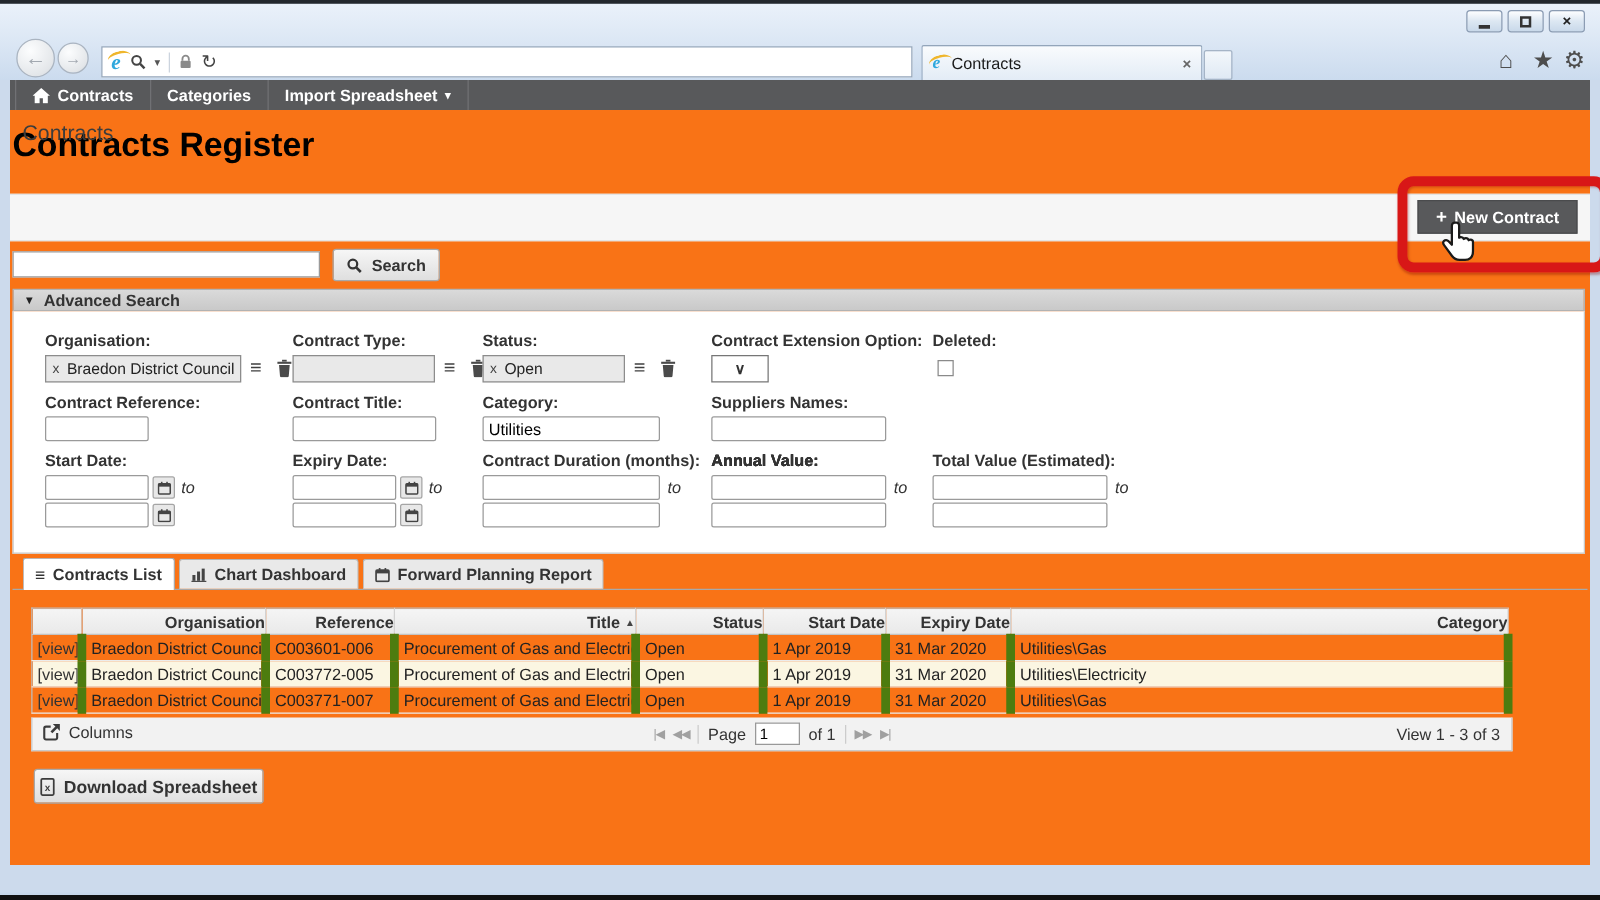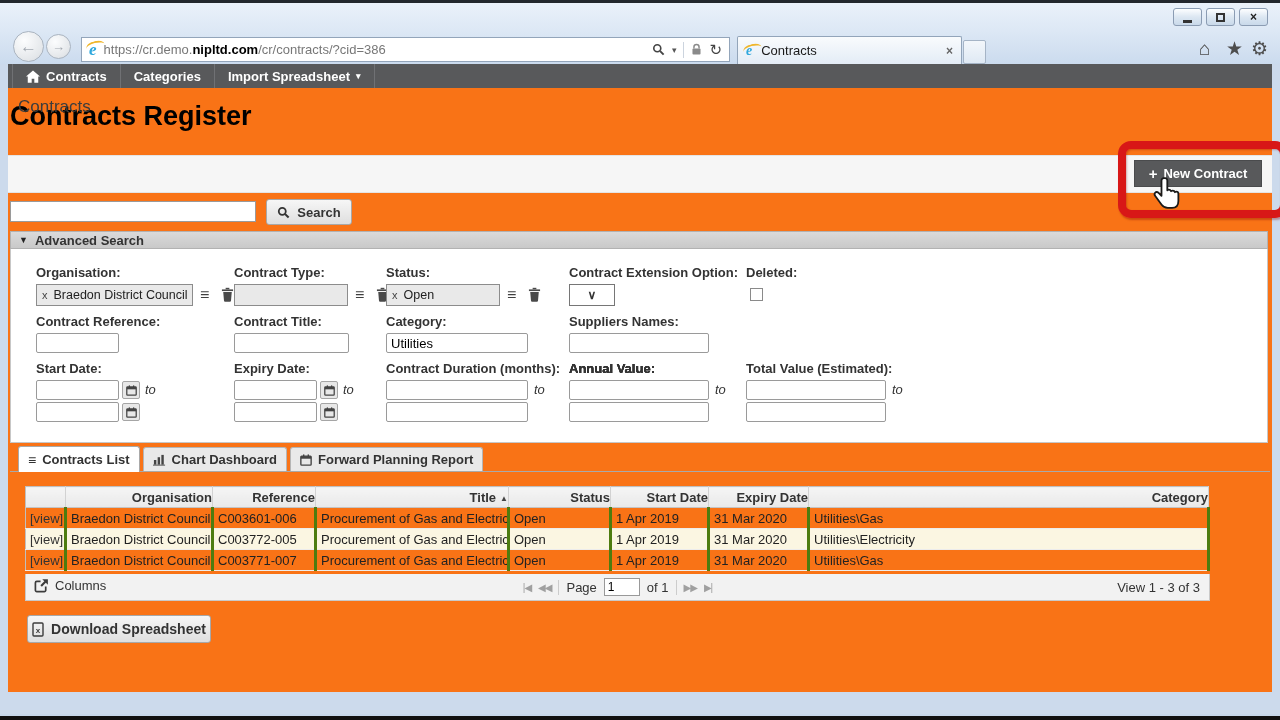--- a/index.html
+++ b/index.html
@@ -114,21 +114,21 @@
           border:1px solid #b5b5b5; border-bottom:none; border-radius:3px 3px 0 0; cursor:pointer; }
   .vtab .glyph { font-size:14px; line-height:1; }
   .vtab.active { background:#fff; border-color:#a9a9a9; height:26px; margin-bottom:-1px; z-index:2; }
 
   
   .grid { position:absolute; left:17px; top:398px; width:1185px; border-collapse:collapse;
           table-layout:fixed; font-size:13px; color:#222; border:1px solid #bfbfbf; }
   .grid th { height:21px; background:linear-gradient(#f5f5f5,#e9e9e9); font-weight:bold; color:#333;
              border-right:1px solid #d2d2d2; border-bottom:1px solid #c4c4c4; text-align:right;
              overflow:hidden; white-space:nowrap; }
-  .grid td { height:21px; padding:0 4px; border-right:3px solid #4d7c0f; border-bottom:1px solid #ececec;
+  .grid td { height:21px; padding:0 4px; border-right:7px solid #4d7c0f; border-bottom:1px solid #ececec;
              overflow:hidden; white-space:nowrap; }
   .grid tbody tr:nth-child(even) { background:#fbf6e2; }
   .c-view { text-align:center; color:#333; }
   .sort-ico { font-size:8px; color:#444; margin-left:4px; vertical-align:1px; }
 
   .pagerbar { position:absolute; left:17px; top:486px; width:1185px; height:27px; background:#f2f2f2;
               border:1px solid #c9c9c9; border-top:none; }
   .columns-btn { position:absolute; left:8px; top:4px; display:flex; align-items:center; gap:6px;
                  font-size:13px; color:#333; cursor:pointer; }
   .pager-center { position:absolute; left:0; right:0; top:4px; display:flex; align-items:center;
@@ -178,21 +178,20 @@
 
   <div class="nav-circle nav-back">
       <span>←</span>
     </div>
   <div class="nav-circle nav-fwd">
       <span>→</span>
     </div>
 
   <div class="addressbar">
     <span class="ie-icon">e</span>
-    <span class="url"><span class="u-dim">https://cr.demo.</span><span class="u-dom">nipltd.com</span><span class="u-dim">/cr/contracts/?cid=386</span></span>
     <span class="addr-icons">
       <svg width="13" height="13" viewBox="0 0 16 16">
           <circle cx="6.5" cy="6.5" r="4.3" fill="none" stroke="#444" stroke-width="2"></circle>
           <line x1="10" y1="10" x2="14.3" y2="14.3" stroke="#444" stroke-width="2.4"></line>
         </svg>
       <span class="addr-caret">▾</span>
       <span class="vdiv"></span>
       <svg width="11" height="13" viewBox="0 0 12 14">
           <path d="M3.2 6V4.4a2.8 2.8 0 0 1 5.6 0V6" fill="none" stroke="#8a8a8a" stroke-width="1.6"></path>
           <rect x="1.6" y="6" width="8.8" height="6.4" rx="1" fill="#8a8a8a"></rect>

